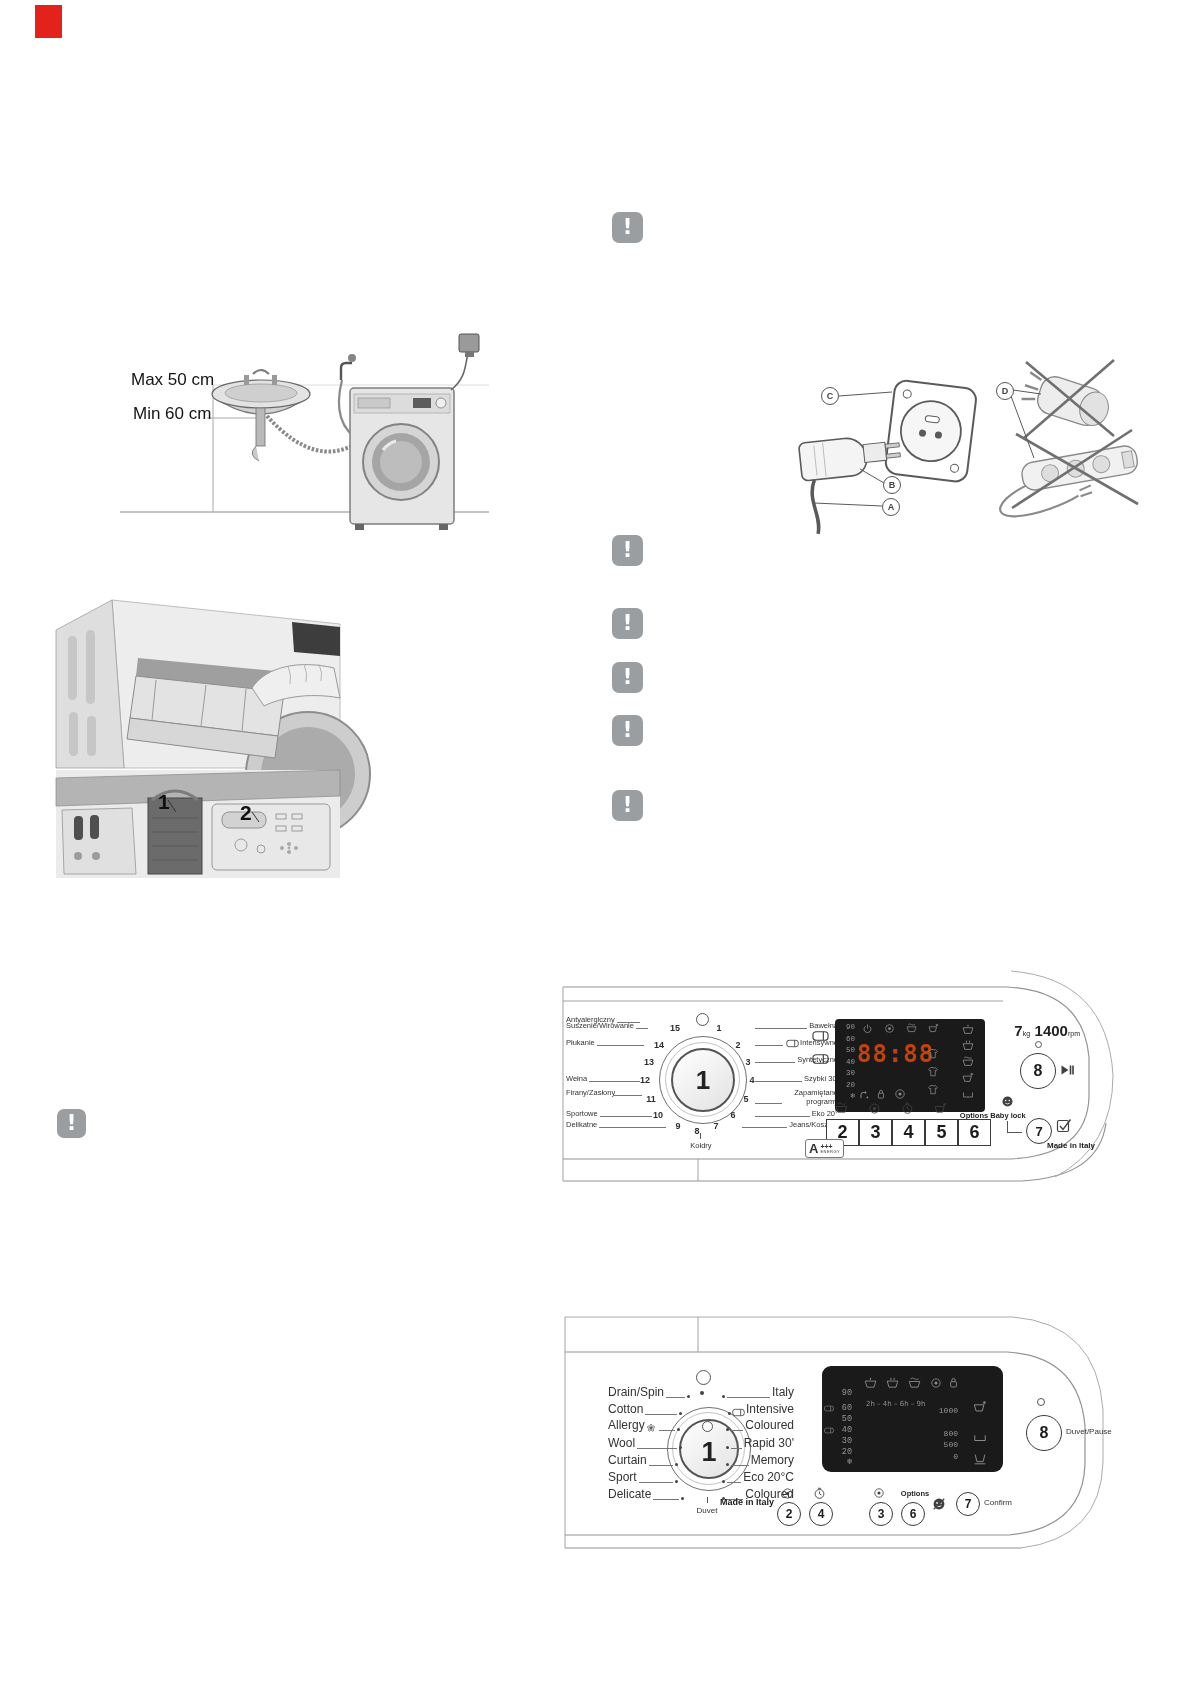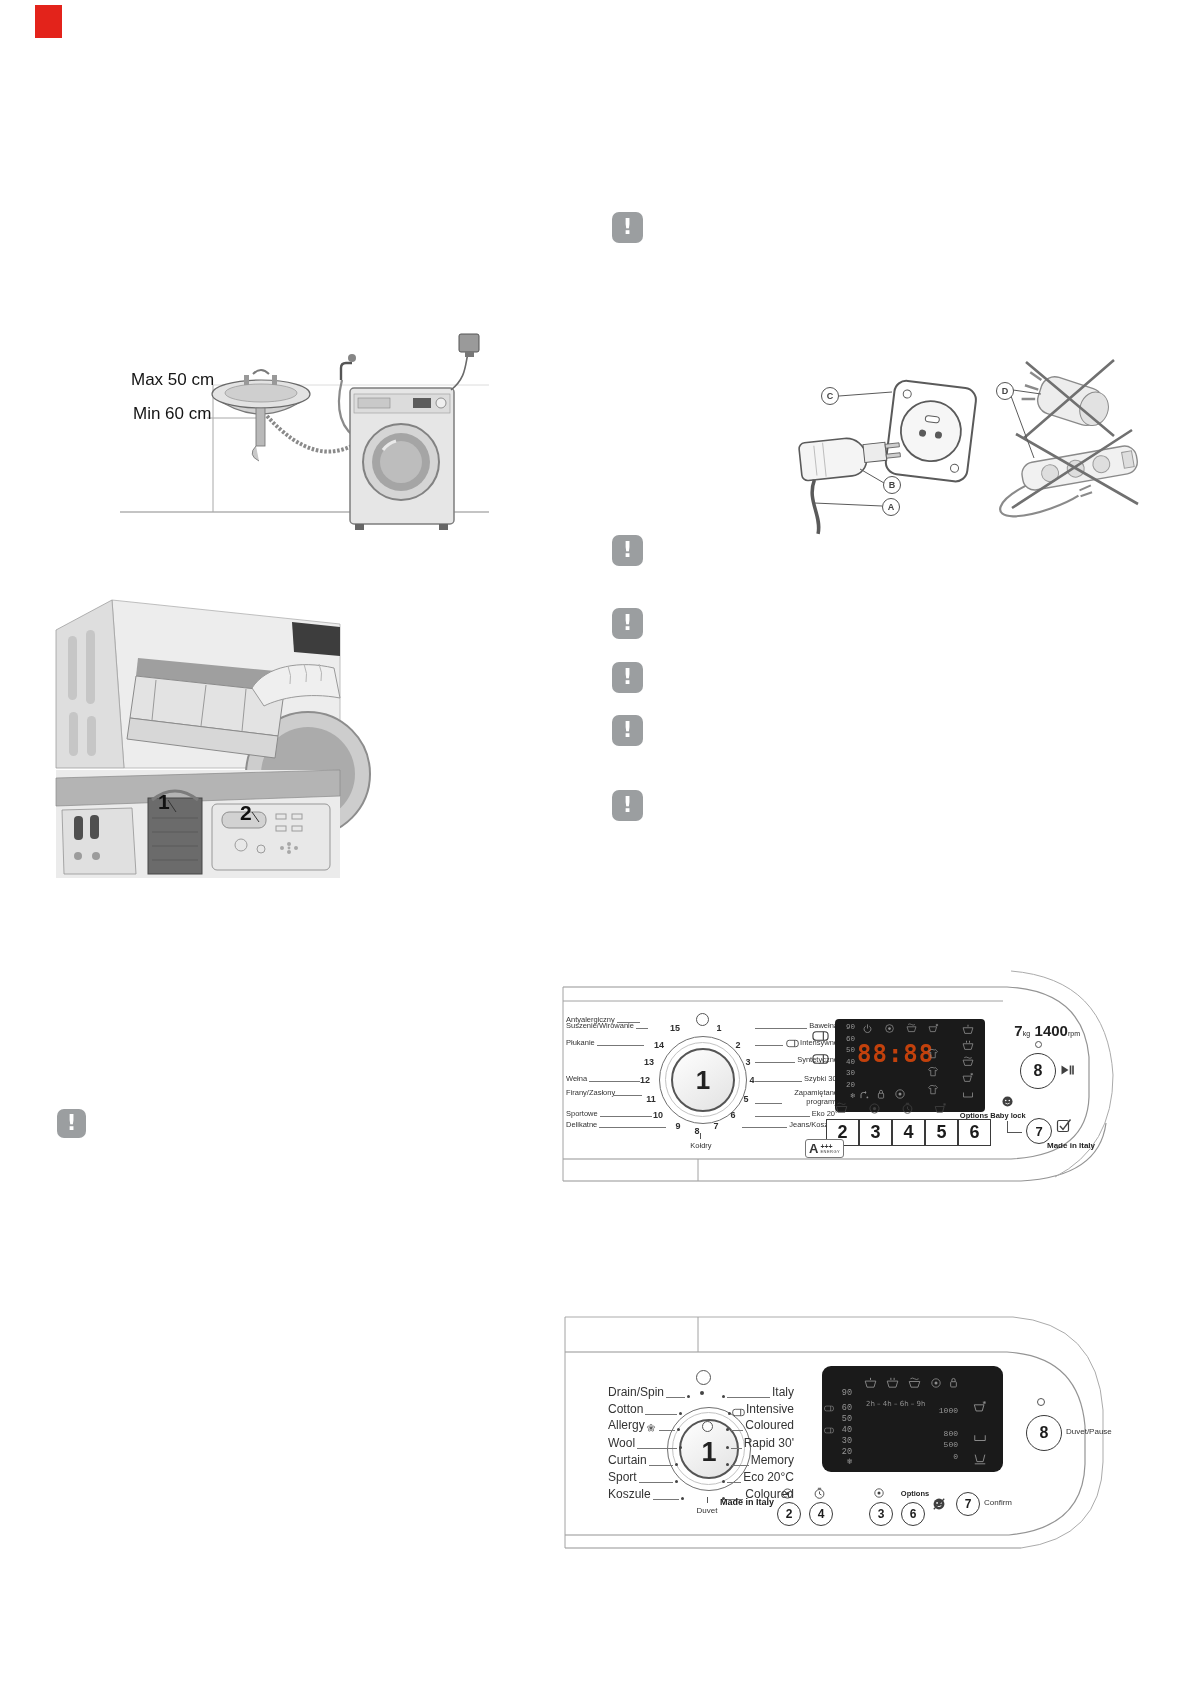--- a/index.html
+++ b/index.html
@@ -615,21 +615,21 @@
         <span class="t">Curtain</span>
         <i class="rule"></i>
         <i class="dot"></i>
       </div>
     <div class="row p2row" style="left:608px;top:1471px;width:70px">
         <span class="t">Sport</span>
         <i class="rule"></i>
         <i class="dot"></i>
       </div>
     <div class="row p2row" style="left:608px;top:1488px;width:76px">
-        <span class="t">Koszule</span>
+        <span class="t">Delicate</span>
         <i class="rule"></i>
         <i class="dot"></i>
       </div>
 
     <div class="row p2row alignR" style="left:722px;top:1386px;width:72px">
         <i class="dot"></i>
         <i class="rule"></i>
         <span class="t">Italy</span>
       </div>
     <div class="row p2row alignR" style="left:726px;top:1403px;width:68px">

